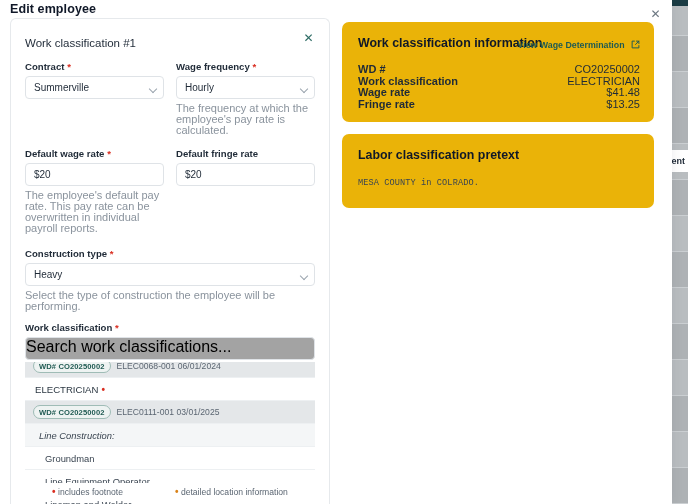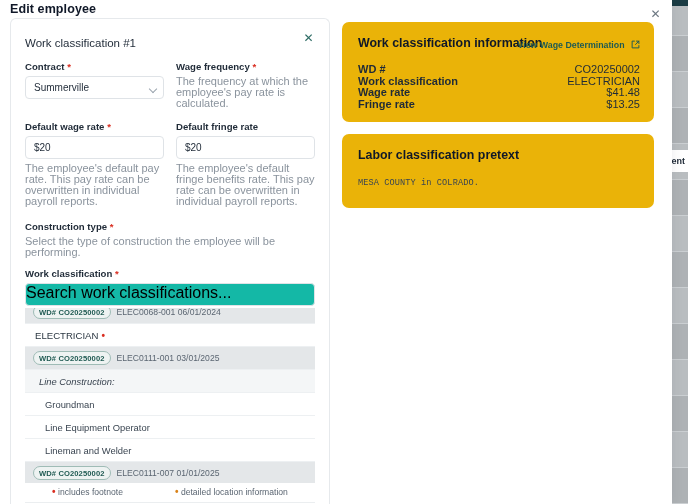--- a/index.html
+++ b/index.html
@@ -146,21 +146,21 @@
     margin-top: 4px;
   }
 
   
   #wc-block { margin: 10px 14px 0 14px; }
 
   #wc-search {
     height: 23px;
     border: 1px solid #dfe3e7;
     border-radius: 4px;
-    background: #14b8a6;
+    background: #a3a3a3;
     position: relative;
     margin-bottom: 2px;
   }
 
   #wc-list {
     position: relative;
     height: 195px;
     overflow: hidden;
     border-bottom: 1px solid #ebeef0;
   }
@@ -326,20 +326,24 @@
         <div class="control">
           <span class="val">Summerville</span>
           <span class="caret"></span>
         </div>
       </div>
       <div class="field">
         <label class="flabel">
           <span>Wage frequency</span>
           <span class="req">*</span>
         </label>
+        <div class="control">
+          <span class="val">Hourly</span>
+          <span class="caret"></span>
+        </div>
         <div class="fhelp">The frequency at which the employee's pay rate is calculated.</div>
       </div>
     </div>
 
     <div class="field-grid" style="margin-top:12px">
       <div class="field">
         <label class="flabel">
           <span>Default wage rate</span>
           <span class="req">*</span>
         </label>
@@ -349,29 +353,32 @@
         <div class="fhelp">The employee's default pay rate. This pay rate can be overwritten in individual payroll reports.</div>
       </div>
       <div class="field">
         <label class="flabel">
           <span>Default fringe rate</span>
           <span class="req"></span>
         </label>
         <div class="control">
           <span class="val">$20</span>
         </div>
-        <div class="fhelp">The employee's default fringe benefits rate. This pay rate can be overwritten in individual payroll reports.</div>
       </div>
     </div>
 
     <div class="field full" style="margin-top:14px">
       <label class="flabel">
         <span>Construction type</span>
         <span class="req">*</span>
       </label>
+      <div class="control">
+        <span class="val">Heavy</span>
+        <span class="caret"></span>
+      </div>
       <div class="fhelp">Select the type of construction the employee will be performing.</div>
     </div>
 
     <div id="wc-block">
       <label class="flabel">
         <span>Work classification</span>
         <span class="req">*</span>
       </label>
       <div id="wc-search">
         <span class="ph">Search work classifications...</span>

